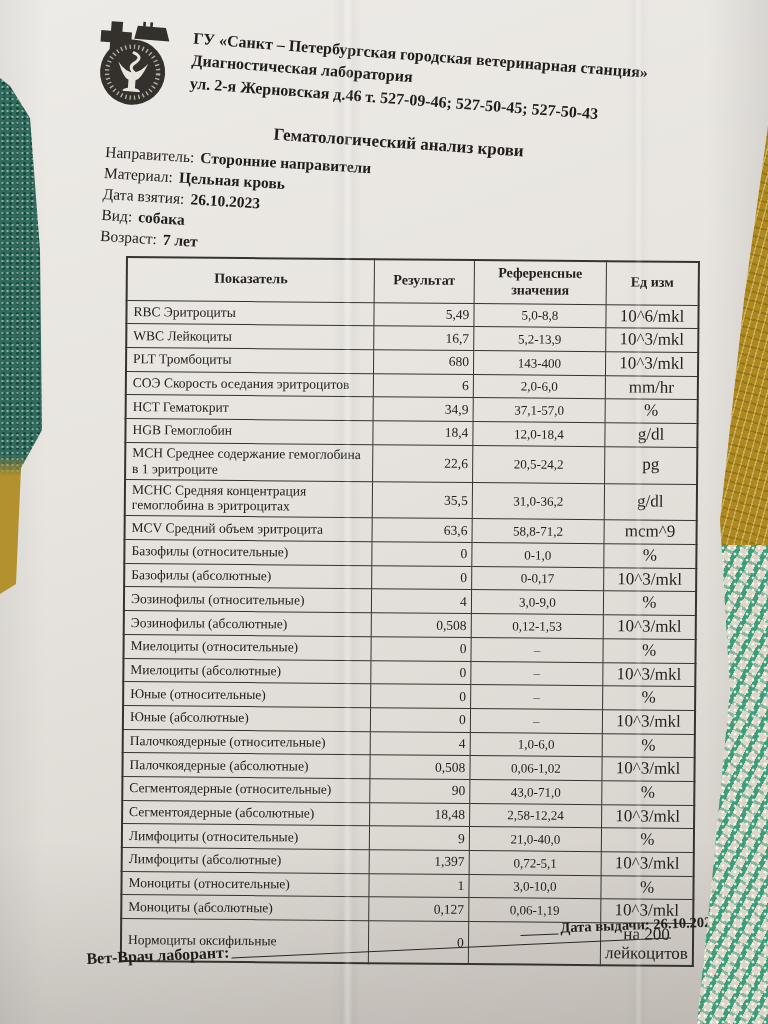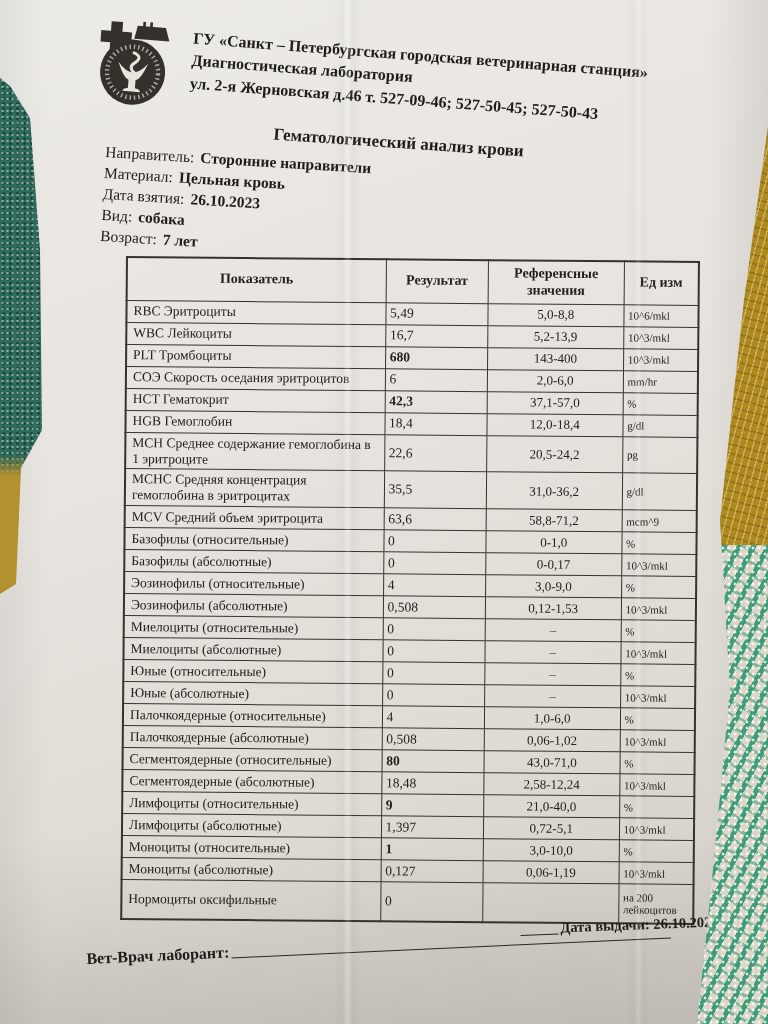--- a/index.html
+++ b/index.html
@@ -74,24 +74,24 @@
   .table-wrap{
     position:absolute;left:126px;top:256px;width:574px;
     transform:rotate(0.5deg);transform-origin:0 0;
   }
   table{border-collapse:collapse;width:574px;color:#23211e;}
   table,th,td{border:1px solid #36332e;}
   table{border-width:2px;}
   th{font-size:14px;font-weight:bold;text-align:center;padding:4px 3px;line-height:1.2;}
   td{font-size:13.5px;padding:2px 4px;line-height:1.18;height:17px;}
   td.param{width:268px;text-align:left;padding-left:6px;}
-  td.result{width:98px;text-align:left;}
+  td.result{width:98px;text-align:right;}
   td.ref{width:133px;text-align:center;font-size:13px;}
-  td.unit{width:67px;font-size:11px;line-height:1.1;margin-left:23px;}
-  td.b{font-weight:bold;}
+  td.unit{width:67px;text-align:center;font-size:17px;line-height:1.1;margin-left:23px;}
+  td.b{font-weight:normal;}
   tr.tall td{height:34px;}
 
   .footer-date{
     position:absolute;left:520px;top:921px;width:245px;
     transform:rotate(-2.2deg);transform-origin:0 0;
     font-weight:bold;font-size:14.5px;white-space:nowrap;
     display:flex;align-items:flex-end;
   }
   .pre-line{display:inline-block;width:38px;border-bottom:1.4px solid #2a2722;margin-right:2px;margin-bottom:2px;}
   .footer-sign{
@@ -170,21 +170,21 @@
             <td class="unit">10^3/mkl</td>
           </tr>
           <tr>
             <td class="param">СОЭ Скорость оседания эритроцитов</td>
             <td class="result">6</td>
             <td class="ref">2,0-6,0</td>
             <td class="unit">mm/hr</td>
           </tr>
           <tr>
             <td class="param">HCT Гематокрит</td>
-            <td class="result b">42,3</td>
+            <td class="result b">34,9</td>
             <td class="ref">37,1-57,0</td>
             <td class="unit">%</td>
           </tr>
           <tr>
             <td class="param">HGB Гемоглобин</td>
             <td class="result">18,4</td>
             <td class="ref">12,0-18,4</td>
             <td class="unit">g/dl</td>
           </tr>
           <tr>
@@ -260,21 +260,21 @@
             <td class="unit">%</td>
           </tr>
           <tr>
             <td class="param">Палочкоядерные (абсолютные)</td>
             <td class="result">0,508</td>
             <td class="ref">0,06-1,02</td>
             <td class="unit">10^3/mkl</td>
           </tr>
           <tr>
             <td class="param">Сегментоядерные (относительные)</td>
-            <td class="result b">80</td>
+            <td class="result b">90</td>
             <td class="ref">43,0-71,0</td>
             <td class="unit">%</td>
           </tr>
           <tr>
             <td class="param">Сегментоядерные (абсолютные)</td>
             <td class="result">18,48</td>
             <td class="ref">2,58-12,24</td>
             <td class="unit">10^3/mkl</td>
           </tr>
           <tr>

